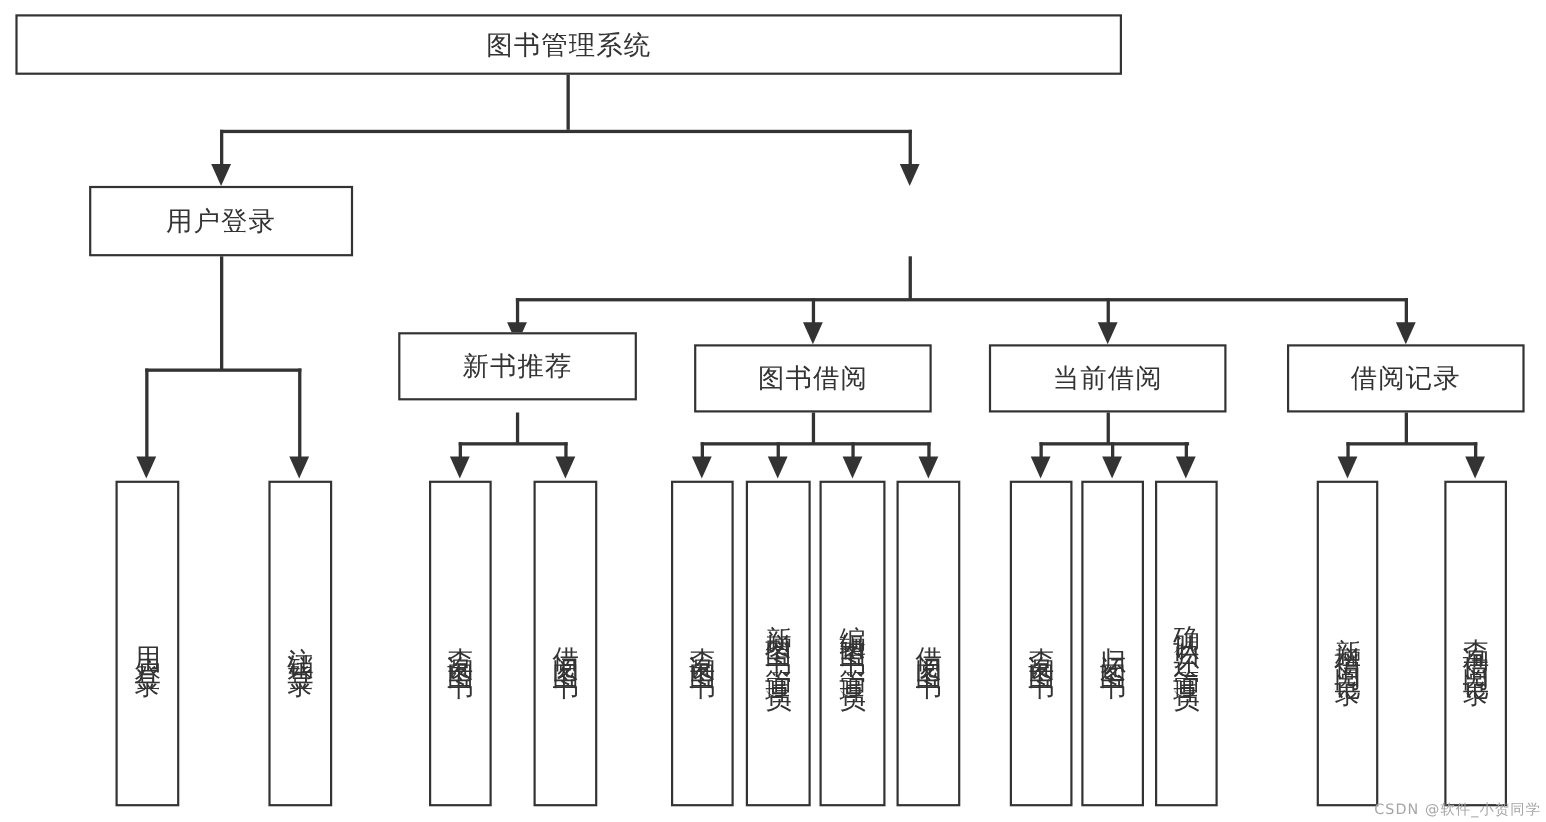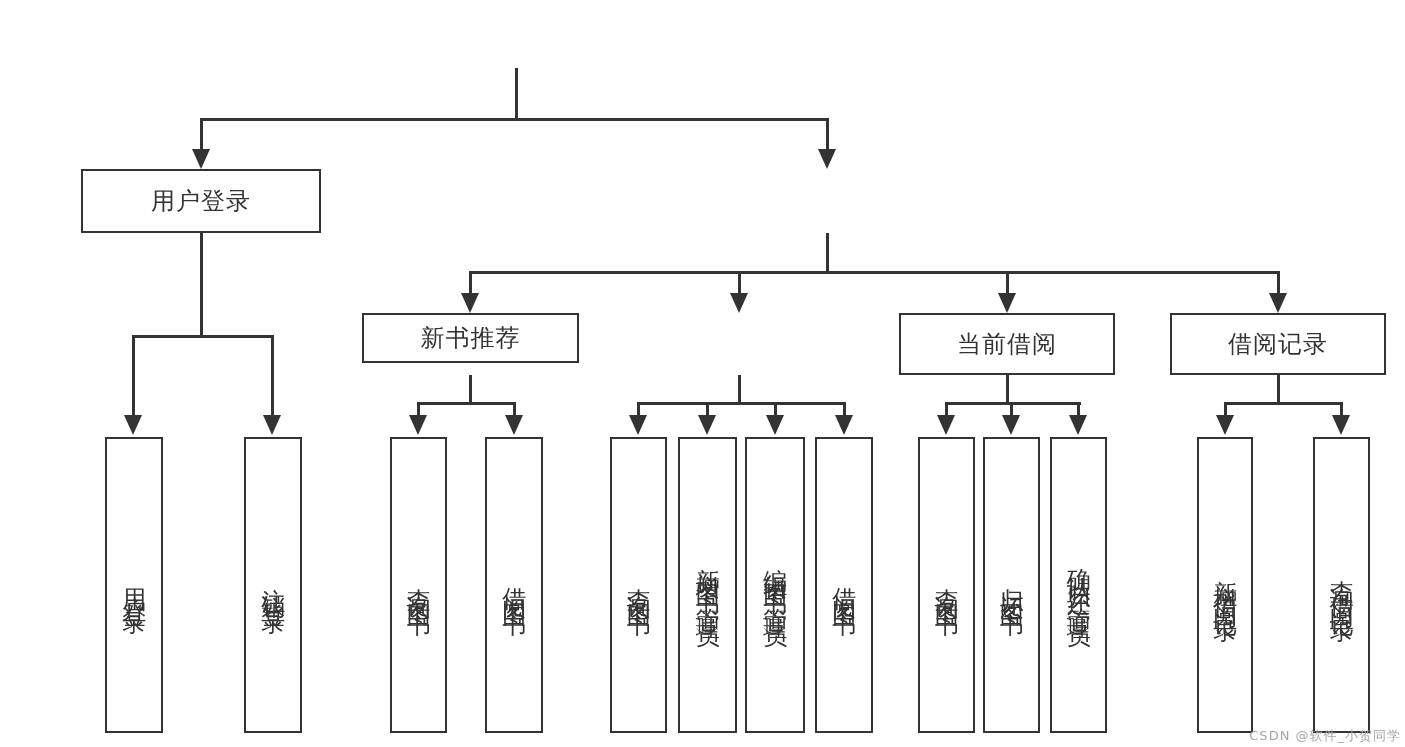--- a/index.html
+++ b/index.html
@@ -25,20 +25,23 @@
   }
   .watermark{
     position:absolute;right:4px;bottom:2px;font-size:13px;color:#a6a6a6;letter-spacing:1px;
   }
 </style>
 </head>
 <body>
 
 <div class="canvas">
 
+  <div class="box" style="left:14px;top:13px;width:1006px;height:55px;">
+    <span>图书管理系统</span>
+  </div>
 
   <div class="vline" style="left:515px;top:68px;height:50px;"></div>
   <div class="hline" style="left:200px;top:118px;width:629px;"></div>
   <div class="vline" style="left:200px;top:118px;height:33px;"></div>
   <div class="arrow" style="left:192px;top:149px;"></div>
   <div class="vline" style="left:826px;top:118px;height:33px;"></div>
   <div class="arrow" style="left:818px;top:149px;"></div>
 
   <div class="box" style="left:81px;top:169px;width:240px;height:64px;">
     <span>用户登录</span>
@@ -55,22 +58,25 @@
   <div class="hline" style="left:469px;top:271px;width:811px;"></div>
   <div class="vline" style="left:469px;top:271px;height:24px;"></div>
   <div class="arrow" style="left:461px;top:293px;"></div>
   <div class="vline" style="left:738px;top:271px;height:24px;"></div>
   <div class="arrow" style="left:730px;top:293px;"></div>
   <div class="vline" style="left:1006px;top:271px;height:24px;"></div>
   <div class="arrow" style="left:998px;top:293px;"></div>
   <div class="vline" style="left:1277px;top:271px;height:24px;"></div>
   <div class="arrow" style="left:1269px;top:293px;"></div>
 
-  <div class="box" style="left:362px;top:313px;width:217px;height:50px;">
+  <div class="box" style="left:362px;top:302px;width:217px;height:62px;">
     <span>新书推荐</span>
+  </div>
+  <div class="box" style="left:631px;top:313px;width:216px;height:62px;">
+    <span>图书借阅</span>
   </div>
   <div class="box" style="left:899px;top:313px;width:216px;height:62px;">
     <span>当前借阅</span>
   </div>
   <div class="box" style="left:1170px;top:313px;width:216px;height:62px;">
     <span>借阅记录</span>
   </div>
 
   <div class="vline" style="left:469px;top:375px;height:29px;"></div>
   <div class="hline" style="left:417px;top:402px;width:99px;"></div>

